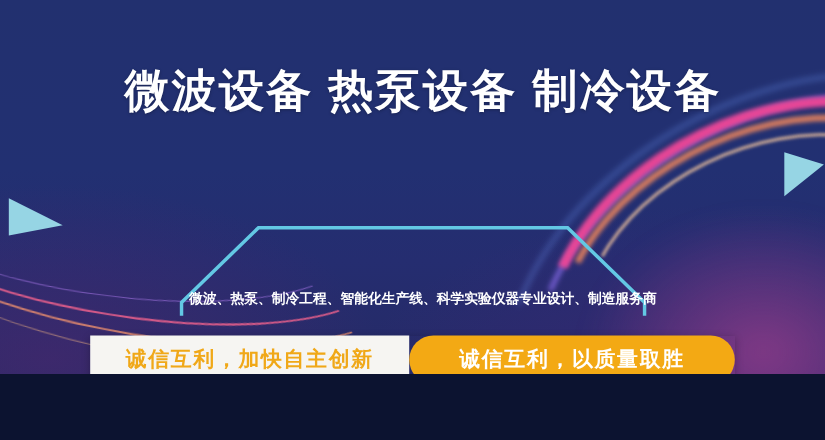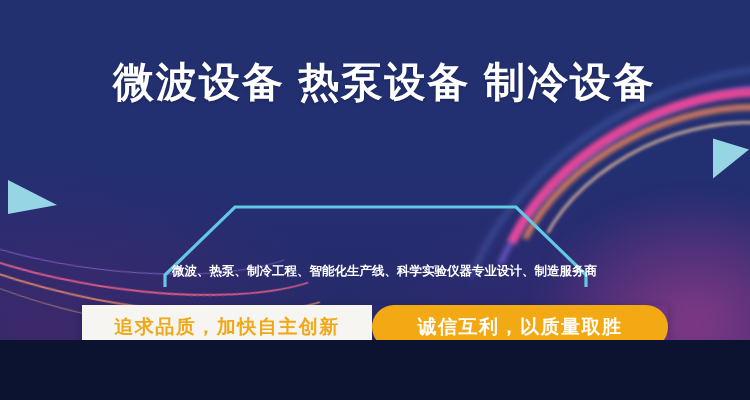--- a/index.html
+++ b/index.html
@@ -299,17 +299,17 @@
   <div class="frame">
     <svg viewBox="0 0 425 86" preserveAspectRatio="none" aria-hidden="true">
       <polyline points="2,84 2,72 72,4 353,4 423,72 423,84" fill="none" stroke="#63c8e4" stroke-width="3.2" stroke-linejoin="miter" vector-effect="non-scaling-stroke"></polyline>
     </svg>
   </div>
 
 
   <div class="sub-desc">微波、热泵、制冷工程、智能化生产线、科学实验仪器专业设计、制造服务商</div>
 
   <div class="slogan-bar">
-    <div class="slogan-left">追求品质，加快自主创新</div>
+    <div class="slogan-left">诚信互利，加快自主创新</div>
     <div class="slogan-right">诚信互利，以质量取胜</div>
   </div>
 
 </div>
 
 </body></html>

